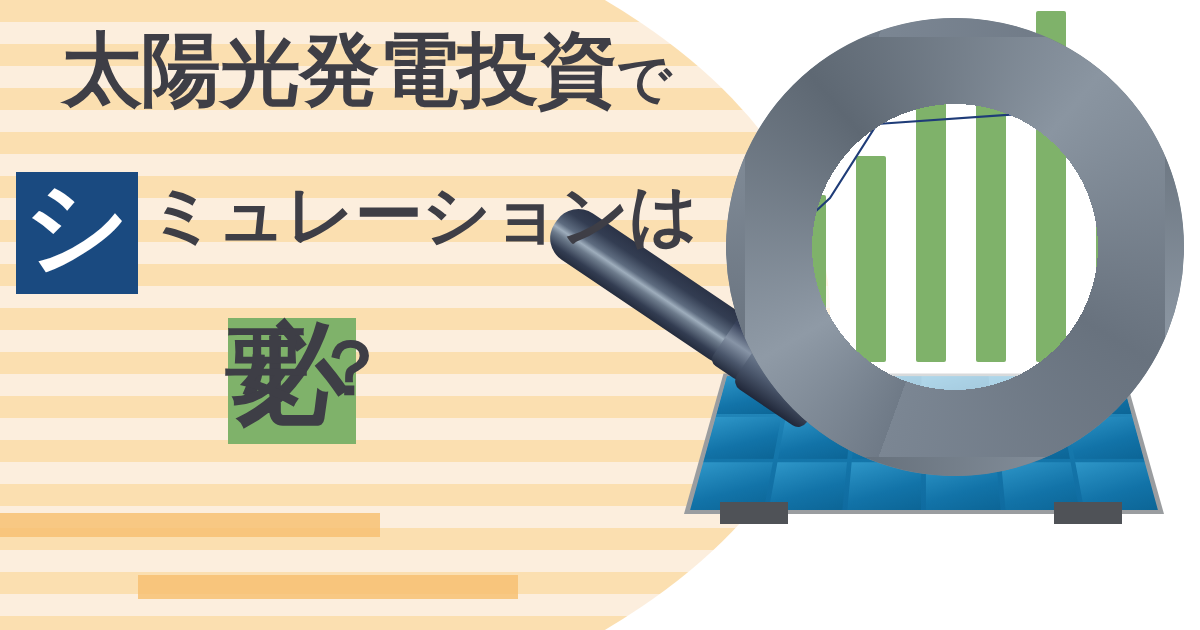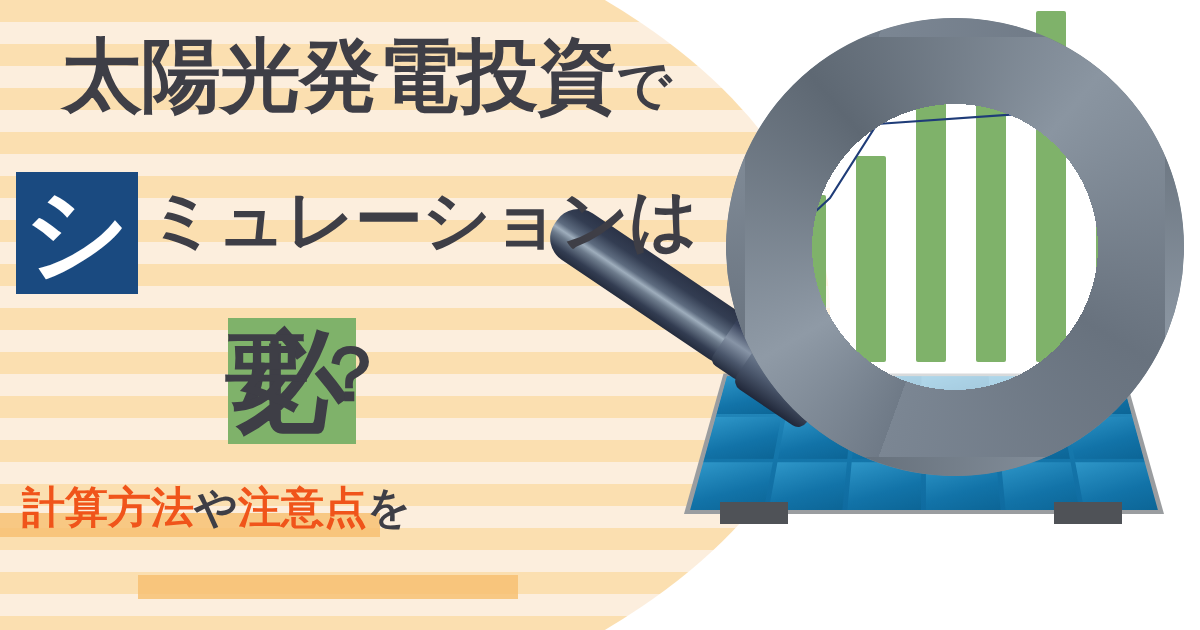--- a/index.html
+++ b/index.html
@@ -7,21 +7,21 @@
     margin: 0;
     padding: 0;
     background: #ffffff;
   }
   #stage {
     position: relative;
     width: 1200px;
     height: 630px;
     overflow: hidden;
     background: #ffffff;
-    font-family: Liberation Serif, serif;
+    font-family: Liberation Mono, monospace;
   }
 
   
   .bg-shape {
     position: absolute;
     left: 0; top: 0;
     width: 1200px; height: 630px;
   }
   .bg-clip {
     position: absolute;
@@ -340,18 +340,15 @@
     </div>
 
     <div class="line line3">
       <span>要</span><span class="qmark">？</span>
     </div>
   </div>
 
   <div class="marker marker-a"></div>
   <div class="marker marker-b"></div>
 
-  <div class="sub sub-a">
-    <span class="hl">計算方法</span><span>や</span><span class="hl">注意点</span><span>を</span>
-  </div>
 
 
 </div>
 
 </body></html>

